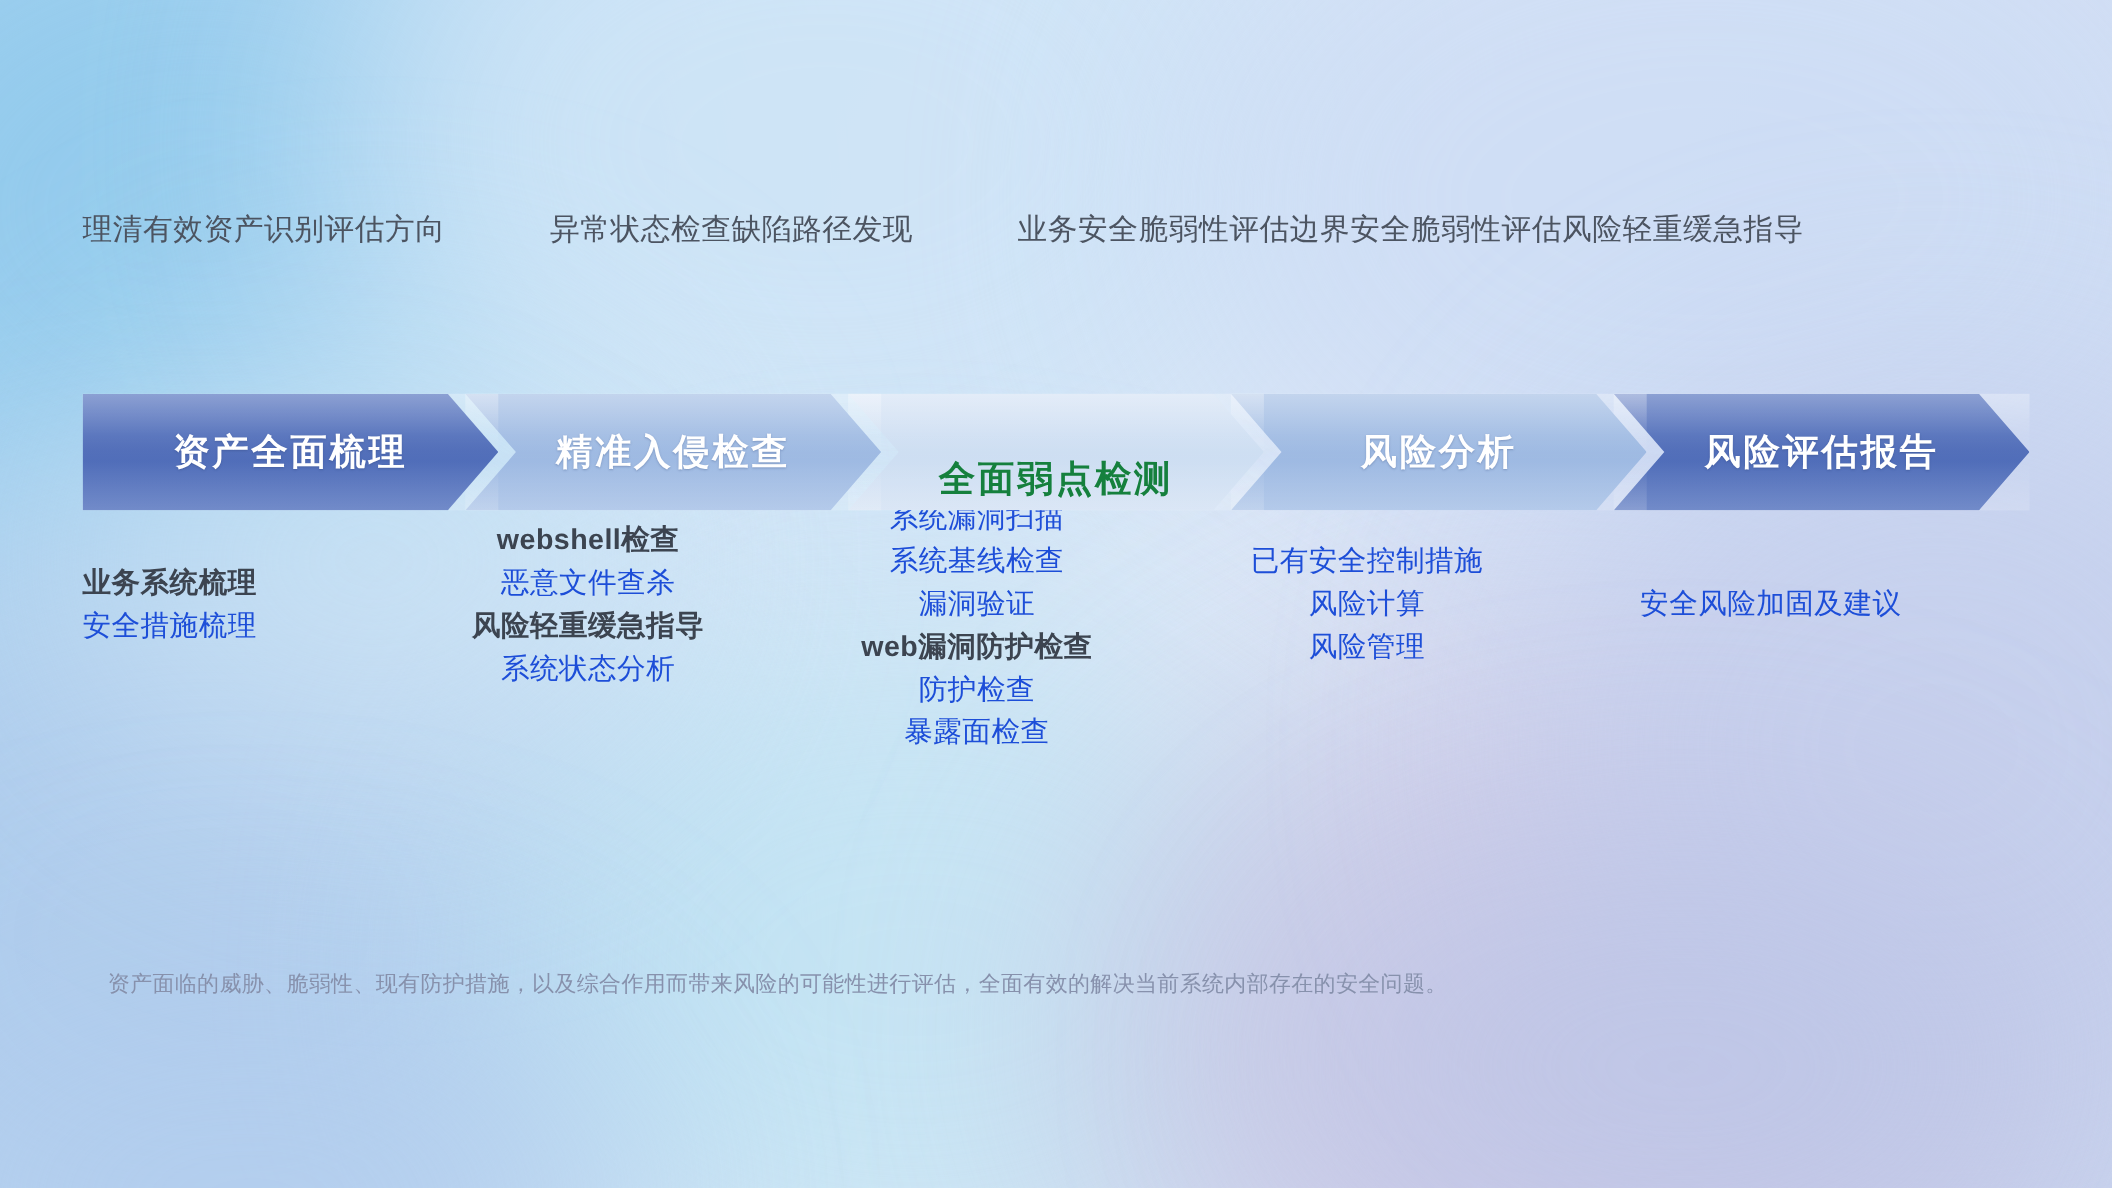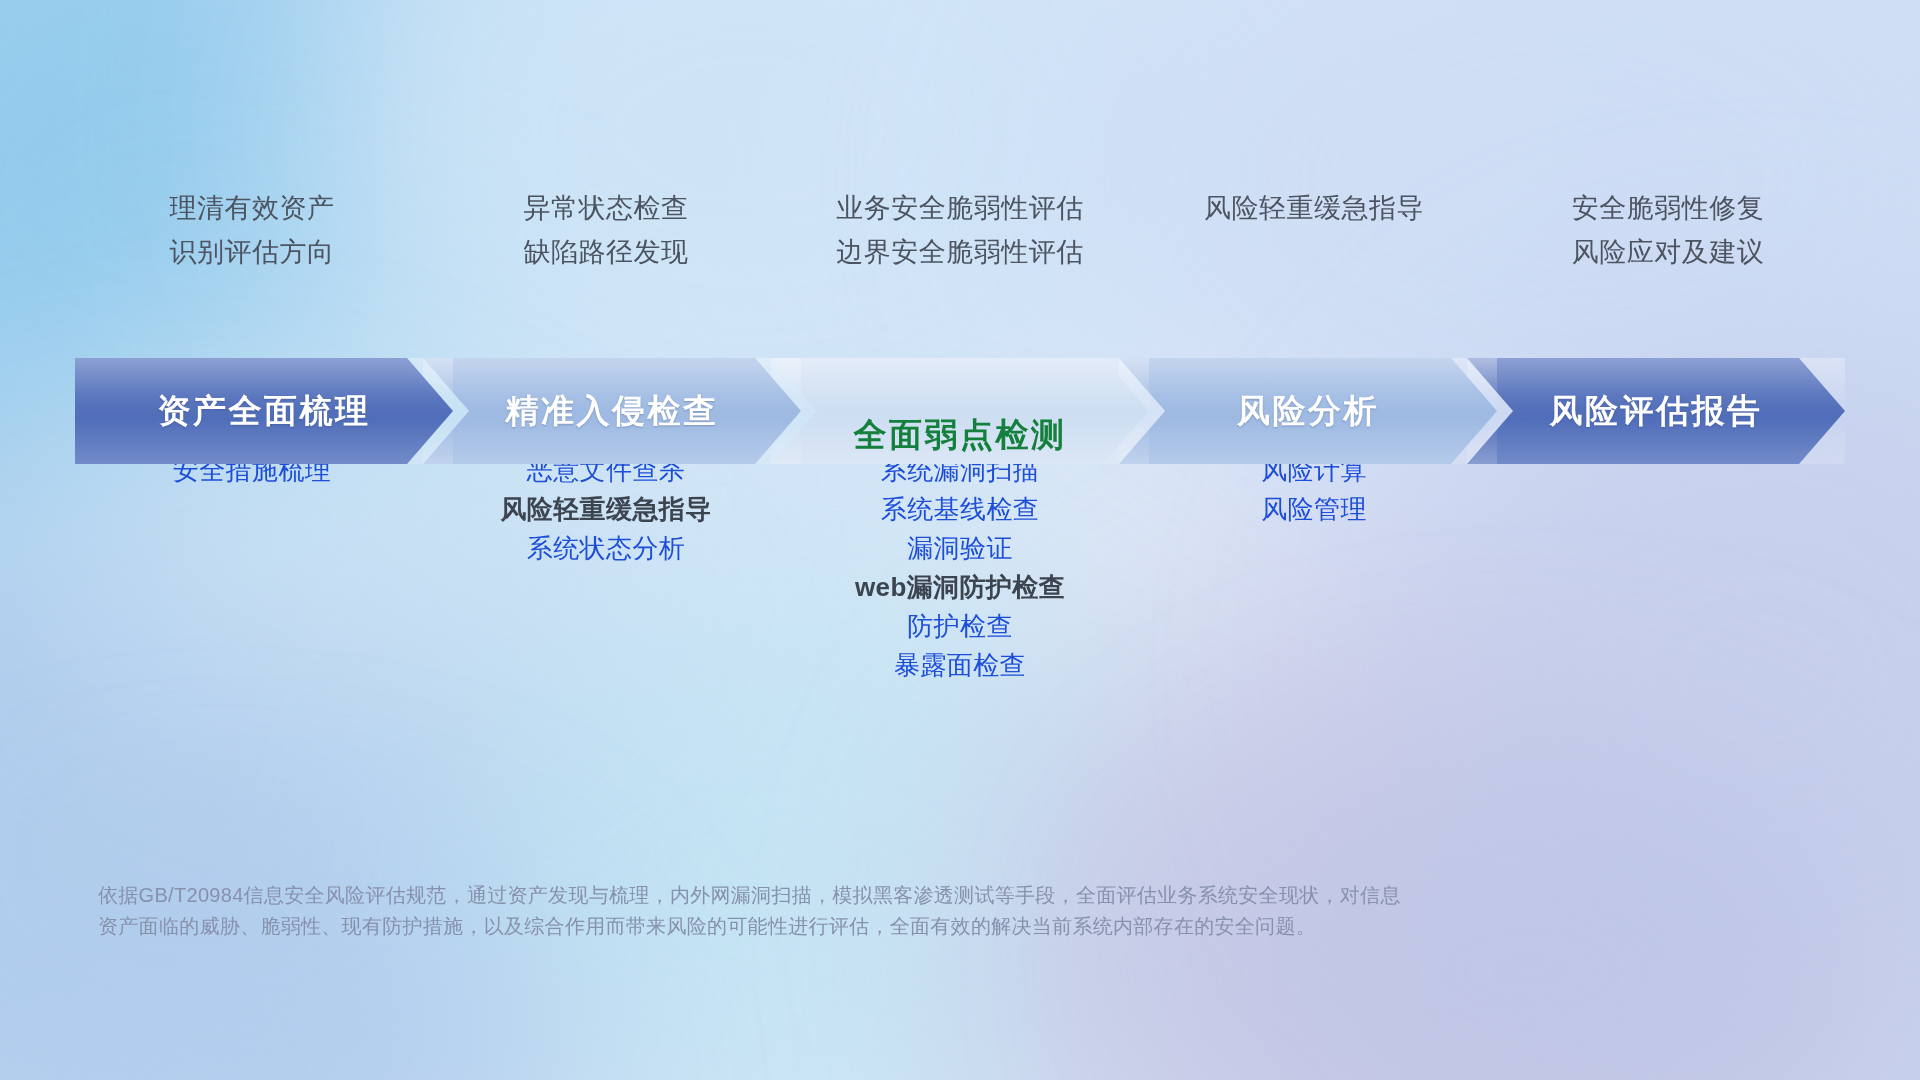--- a/index.html
+++ b/index.html
@@ -22,21 +22,21 @@
   #b7{left:1380px;top:330px;width:760px;height:700px;background:#c3cdec;opacity:.7;}
   #b8{left:60px;top:300px;width:560px;height:420px;background:#d8ecf8;opacity:.55;}
   #b9{left:1180px;top:760px;width:700px;height:420px;background:#b9c4e6;opacity:.6;}
   #b10{left:-120px;top:880px;width:700px;height:420px;background:#b2cdee;opacity:.6;}
 
   
   #stage{position:absolute;inset:0;z-index:2;}
 
   
   .cols{position:absolute;left:75px;width:1770px;display:flex;}
-  .col{flex:1 1 0;display:flex;flex-direction:column;align-items:center;}
+  .col{flex:1 1 0;display:flex;align-items:center;}
 
   
   #toprow{top:186px;}
   #toprow .col{justify-content:flex-start;}
   .toplbl{
     font-size:27px;color:#4c5461;letter-spacing:.5px;
     line-height:44px;white-space:nowrap;font-weight:400;
   }
 
   
@@ -114,24 +114,20 @@
       <div class="toplbl">异常状态检查</div>
       <div class="toplbl">缺陷路径发现</div>
     </div>
     <div class="col">
       <div class="toplbl">业务安全脆弱性评估</div>
       <div class="toplbl">边界安全脆弱性评估</div>
     </div>
     <div class="col">
       <div class="toplbl">风险轻重缓急指导</div>
     </div>
-    <div class="col">
-      <div class="toplbl">安全脆弱性修复</div>
-      <div class="toplbl">风险应对及建议</div>
-    </div>
   </div>
 
   <div id="band">
     <div class="chev c-dark" style="z-index:5">
       <div class="shape"></div>
       <div class="gloss"></div>
       <div class="lbl">资产全面梳理</div>
     </div>
     <div class="chev c-mid" style="z-index:4">
       <div class="shape"></div>
@@ -189,17 +185,16 @@
       </div>
     </div>
     <div class="col">
       <div class="botlist">
         <div class="botlbl">安全风险加固及建议</div>
       </div>
     </div>
   </div>
 
   <div id="footer">
-    <div>依据GB/T20984信息安全风险评估规范，通过资产发现与梳理，内外网漏洞扫描，模拟黑客渗透测试等手段，全面评估业务系统安全现状，对信息</div>
     <div>资产面临的威胁、脆弱性、现有防护措施，以及综合作用而带来风险的可能性进行评估，全面有效的解决当前系统内部存在的安全问题。</div>
   </div>
 
 </div>
 
 </body></html>

